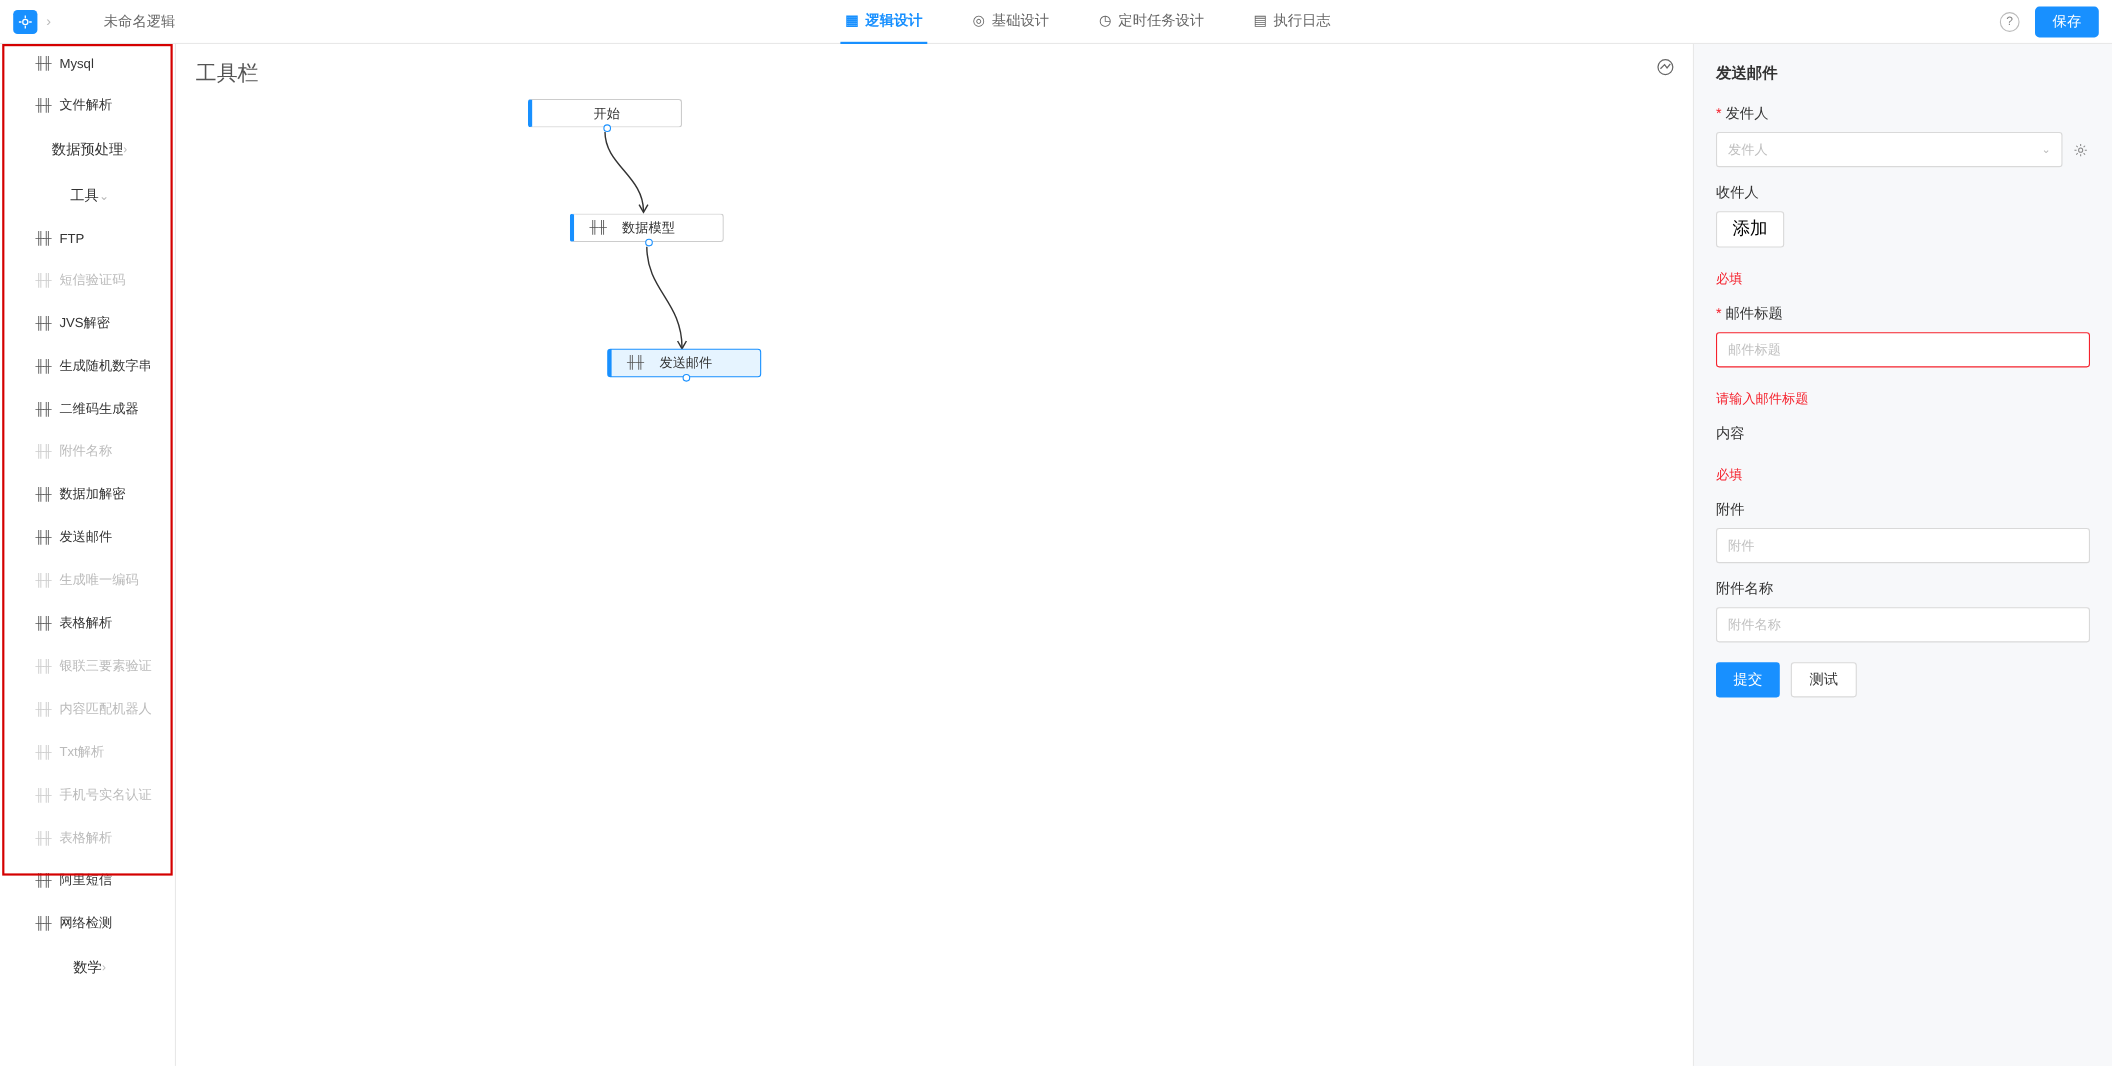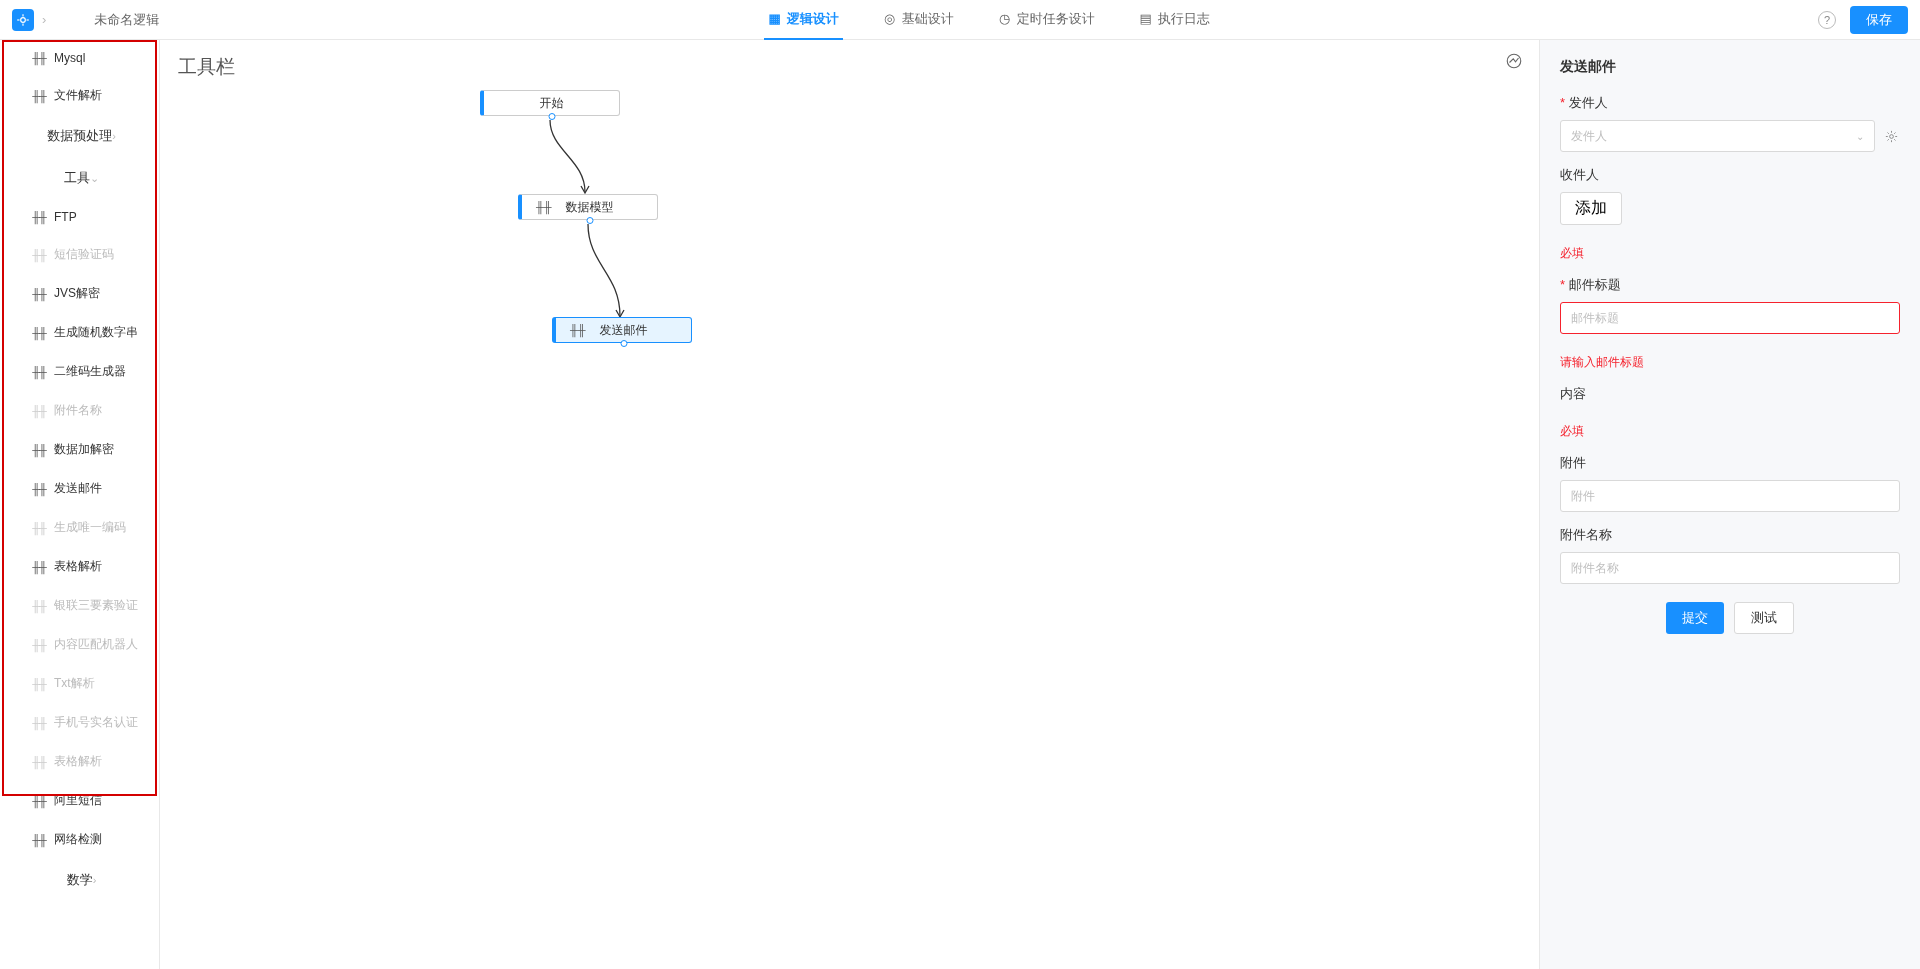--- a/index.html
+++ b/index.html
@@ -42,21 +42,21 @@
 .field-label { display: block; margin-bottom: 8px; font-size: 13px; color: #333; }
 .required::before { content: "* "; color: #f5222d; }
 .select-wrap { display: flex; align-items: center; gap: 8px; }
 .select, .input { width: 100%; height: 32px; border: 1px solid #d9d9d9; border-radius: 3px; background: #fff; padding: 0 10px; font-size: 12px; color: #333; display: flex; align-items: center; justify-content: space-between; }
 .select.ph, .input::placeholder { color: #bfbfbf; }
 .select .caret { color: #bbb; font-size: 10px; }
 .gear { width: 18px; height: 18px; color: #888; cursor: pointer; display: flex; align-items: center; justify-content: center; }
 .add-btn { background: #fff; border: 1px solid #d9d9d9; border-radius: 3px; padding: 5px 14px; font-size: 16px; cursor: pointer; }
 .err { color: #f5222d; font-size: 12px; margin-top: 20px; }
 .input.error { border-color: #f5222d; }
-.actions { display: flex; justify-content: center; gap: 10px; margin-top: 18px; }
+.actions { display: flex; justify-content: flex-start; gap: 10px; margin-top: 18px; }
 .btn-primary { background: #1890ff; color: #fff; border: none; padding: 6px 16px; border-radius: 3px; font-size: 13px; cursor: pointer; }
 .btn-default { background: #fff; color: #333; border: 1px solid #d9d9d9; padding: 6px 16px; border-radius: 3px; font-size: 13px; cursor: pointer; }
 svg path, svg line, svg circle { stroke: currentColor; fill: none; }
 </style>
 </head>
 <body>
 
 <div class="app">
   <div class="header">
     <div class="header-left">

